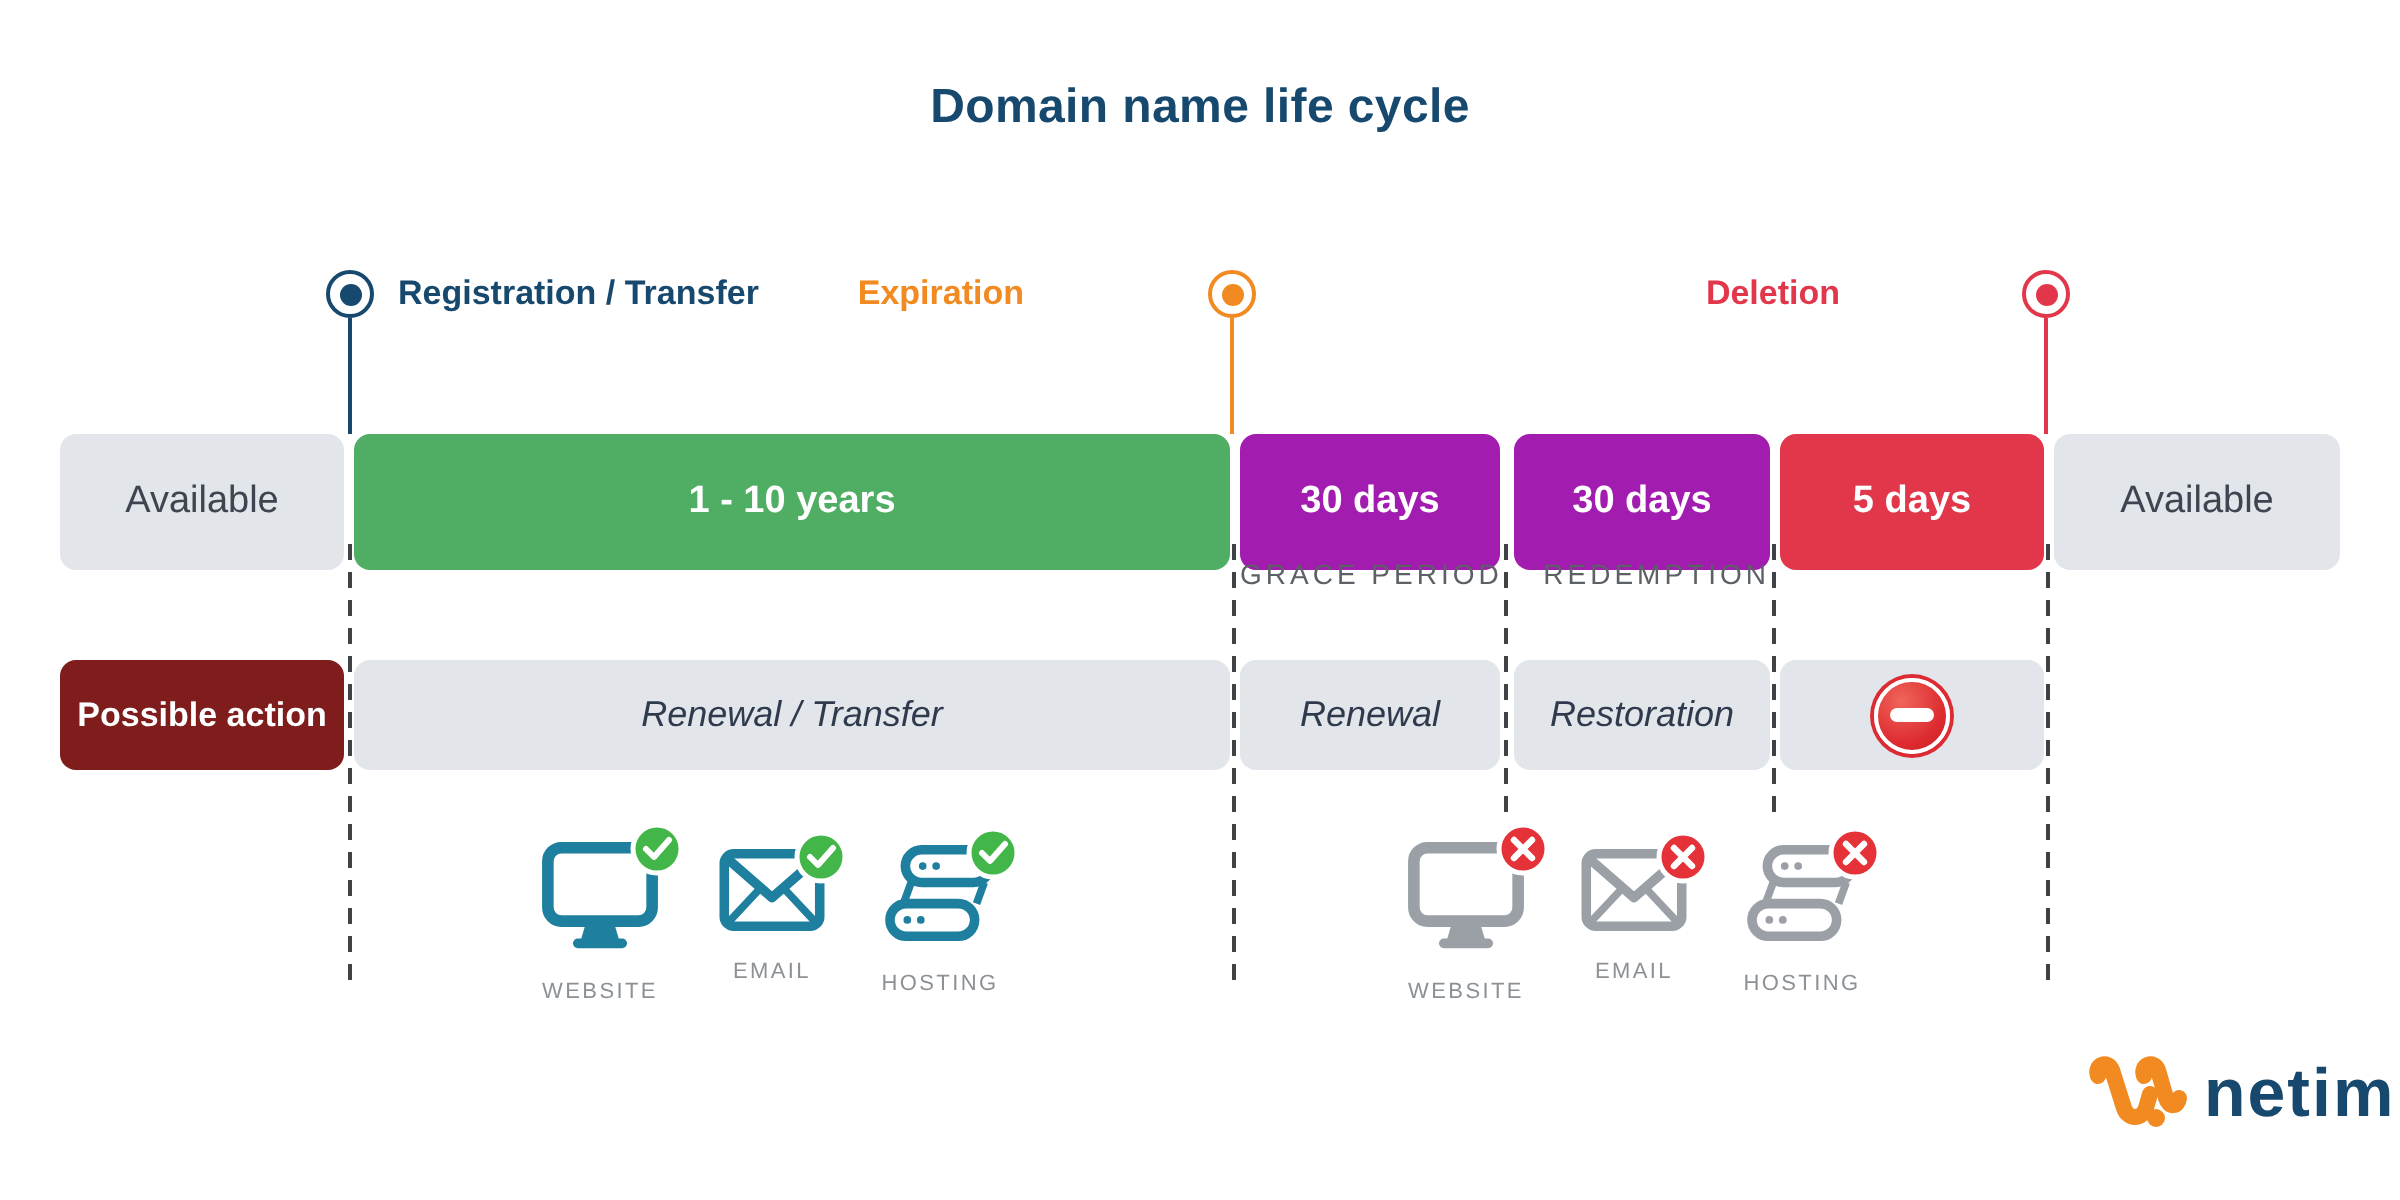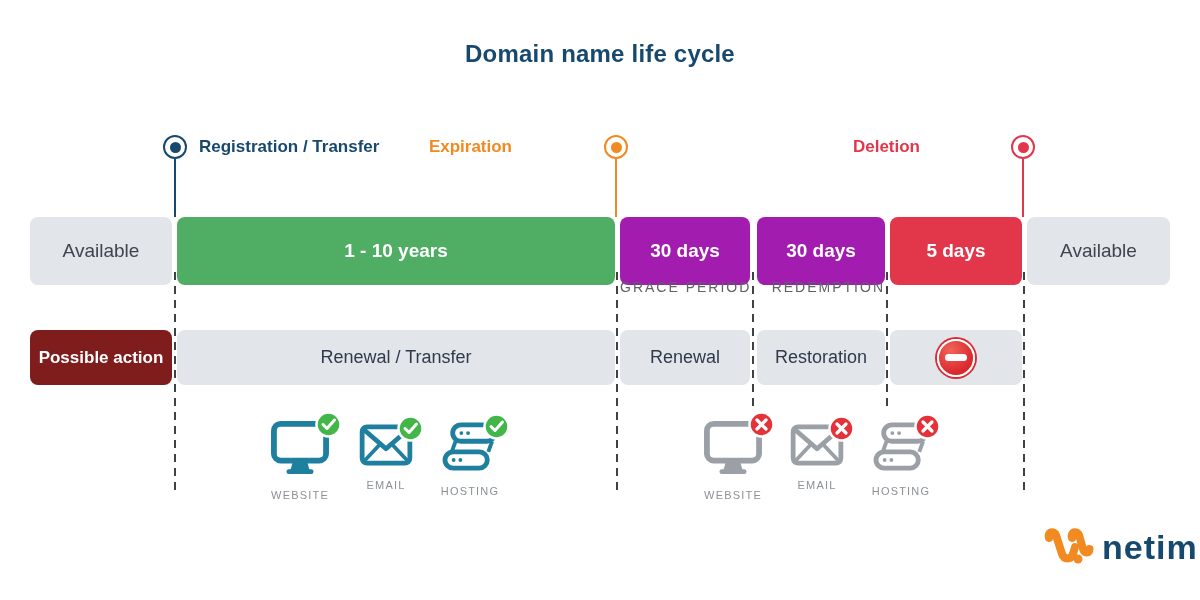--- a/index.html
+++ b/index.html
@@ -46,21 +46,21 @@
     position:absolute; width:2px;
     background:repeating-linear-gradient(to bottom,#3F4245 0 8px,transparent 8px 14px);
   }
 
   
   .action {
     position:absolute; top:330px; height:55px; border-radius:8px;
     display:flex; align-items:center; justify-content:center; font-size:18px;
   }
   .action.header { background:#7f1d1d; color:#fff; font-weight:bold; font-size:17px; }
-  .action.gray   { background:#E2E5E9; color:#2F3B4C; }
+  .action.gray   { background:#E2E5E9; color:#2F3B4C;font-style:italic; }
 
   .no-entry {
     position:relative; width:38px; height:38px; border-radius:50%;
     background:radial-gradient(circle at 35% 28%, #F0655A 0%, #DD2B30 65%, #C62026 100%);
     border:2px solid #fff;
     box-shadow:0 0 0 2px #DD2B33;
   }
   .no-entry::after {
     content:""; position:absolute; left:6px; right:6px; top:50%; height:7px;
     margin-top:-3.5px; background:#fff; border-radius:3.5px;

